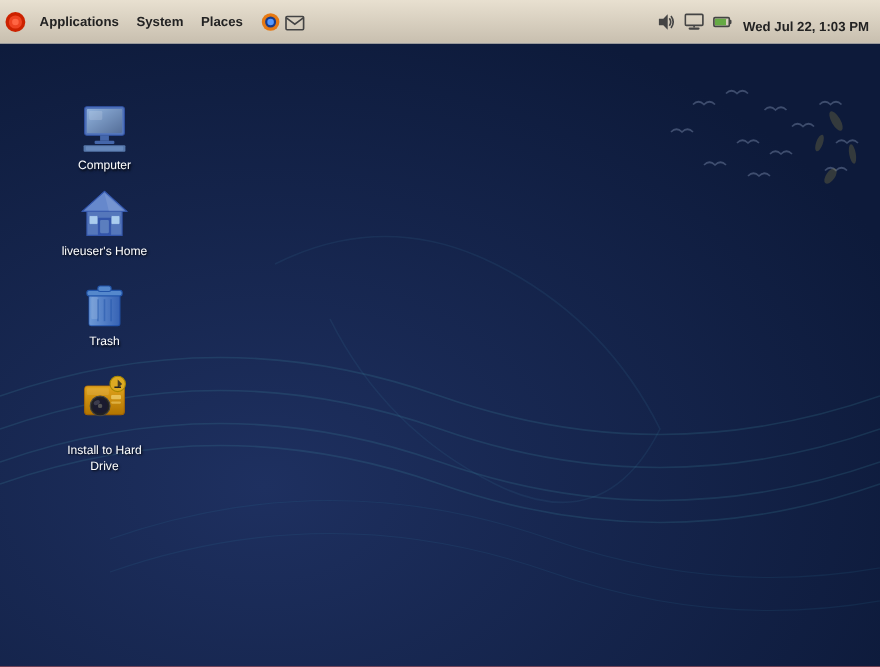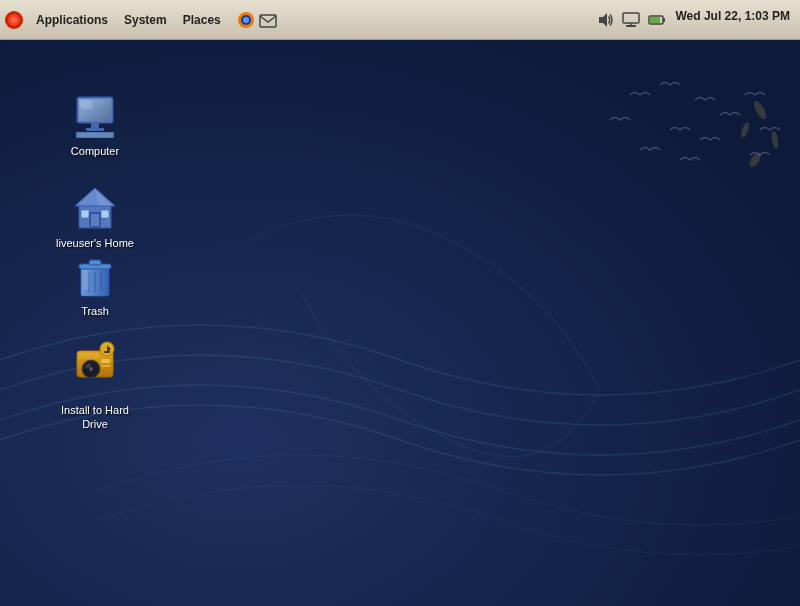--- a/index.html
+++ b/index.html
@@ -81,21 +81,21 @@
       height: 24px;
       margin: 0 2px 0 2px;
       display: flex;
       align-items: center;
       justify-content: center;
     }
 
     .panel-right {
       margin-left: auto;
       display: flex;
-      align-items: flex-start;
+      align-items: flex-end;
       gap: 4px;
       padding-right: 6px;
       font-size: 12px;
       color: #222;
     }
 
     .panel-clock {
       font-size: 12px;
       font-weight: bold;
       color: #222;
@@ -259,21 +259,21 @@
 
         <rect x="10" y="9" width="12" height="8" rx="1" fill="white" opacity="0.15"></rect>
 
         <rect x="5" y="40" width="38" height="6" rx="1" fill="#5577aa"></rect>
         <rect x="7" y="41" width="34" height="4" rx="1" fill="#6688bb"></rect>
       </svg>
     </div>
     <span class="icon-label">Computer</span>
   </div>
 
-  <div class="desktop-icon" style="top: 140px; left: 50px;">
+  <div class="desktop-icon" style="top: 126px; left: 50px;">
     <div class="icon-img">
       <svg width="48" height="48" viewBox="0 0 48 48">
 
         <polygon points="24,4 44,22 40,22 40,44 8,44 8,22 4,22" fill="#5577bb" stroke="#3355aa" stroke-width="1"></polygon>
 
         <polygon points="24,4 44,22 4,22" fill="#6688cc" stroke="#3355aa" stroke-width="1"></polygon>
 
         <rect x="18" y="28" width="12" height="16" rx="1" fill="#3355aa"></rect>
         <rect x="20" y="30" width="8" height="12" rx="1" fill="#7799cc" opacity="0.6"></rect>
 

